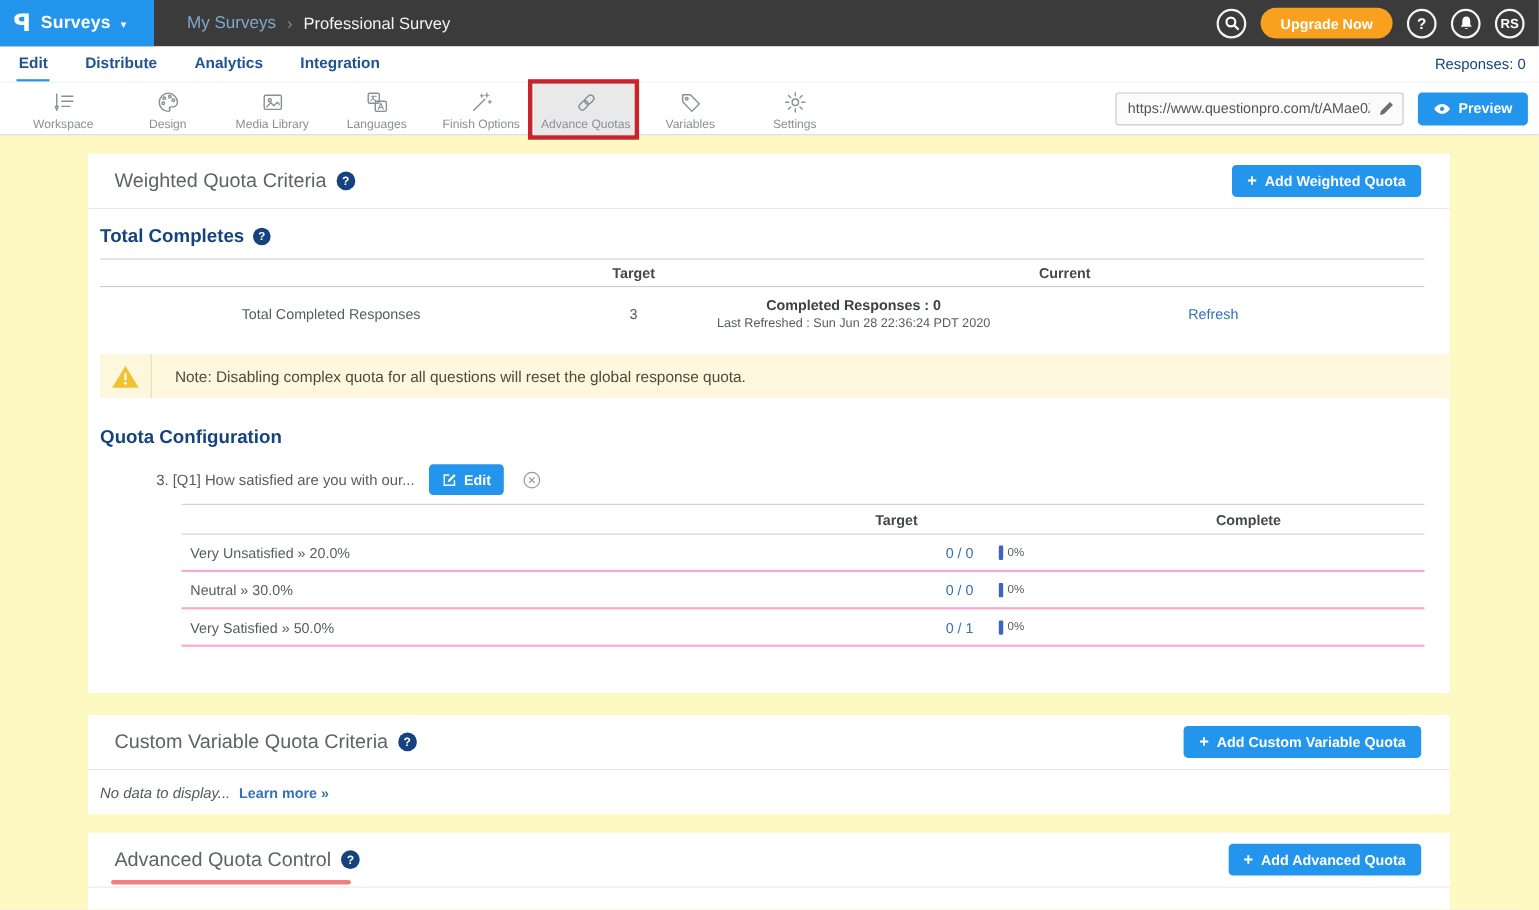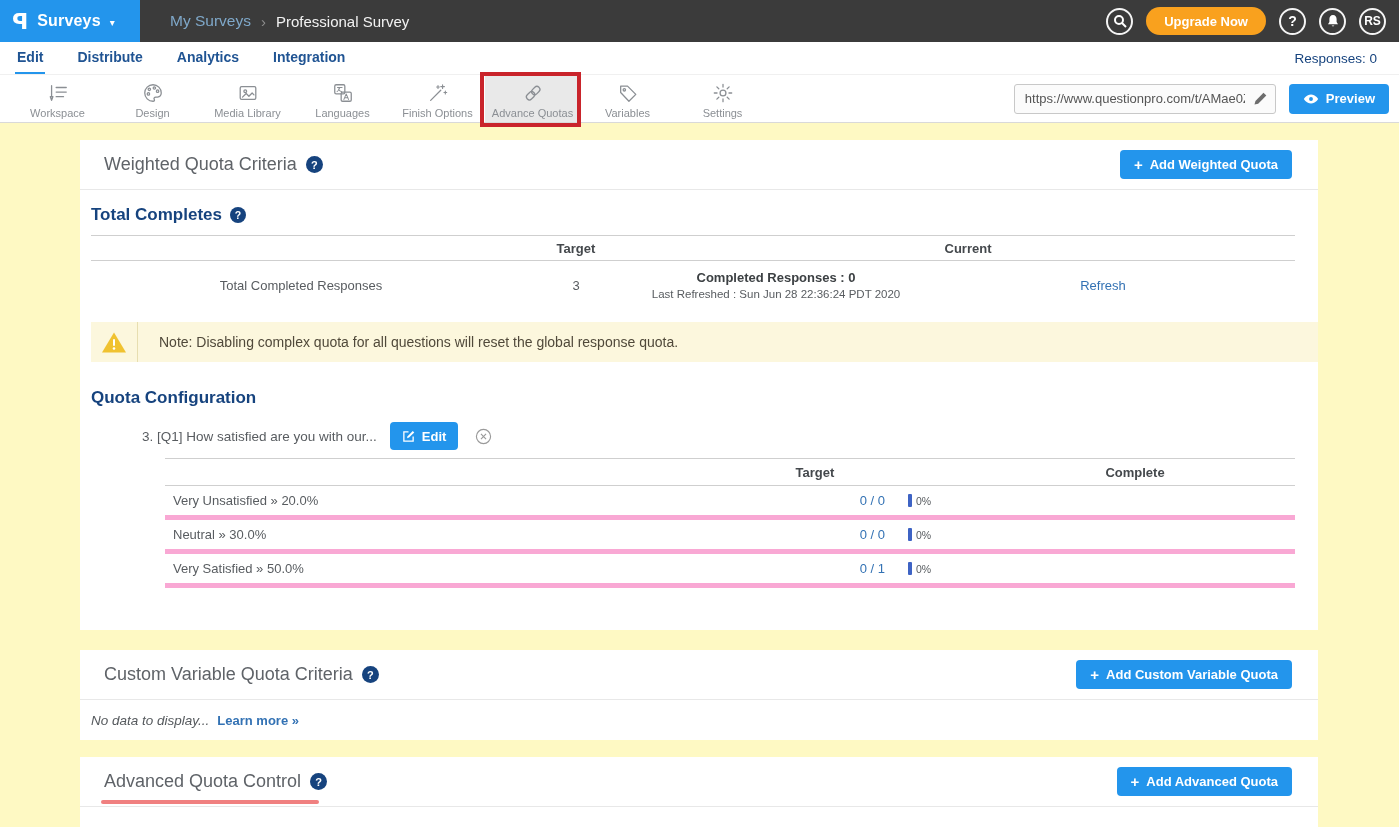--- a/index.html
+++ b/index.html
@@ -16,21 +16,21 @@
   .crumb-sep { color:#8d8d8d; font-size:15px; }
   .crumb-current { color:#f2f2f2; font-size:15px; }
   .topbar-right { margin-left:auto; display:flex; align-items:center; gap:13px; padding-right:13px; }
   .circle-btn { width:27px; height:27px; border:2px solid #f4f4f4; border-radius:50%; display:flex; align-items:center; justify-content:center; color:#fff; font-weight:bold; font-size:12px; cursor:pointer; }
   .upgrade-btn { height:28px; background:#f9a11e; border:none; border-radius:14px; color:#fff; font-weight:bold; font-size:13px; padding:0 18px; cursor:pointer; font-family:inherit; }
 
   
   .tabs { height:33px; background:#fff; display:flex; align-items:stretch; padding-left:15px; border-bottom:1px solid #f0f0f0; }
   .tab { display:flex; align-items:center; padding:0 2px; margin-right:30px; color:#205493; font-size:14px; font-weight:bold; cursor:pointer; border-bottom:2px solid transparent; }
   .tab.active { border-bottom-color:#2395ec; }
-  .responses { margin-left:auto; display:flex; align-items:center; padding-right:22px; color:#16437e; font-size:13.5px; }
+  .responses { margin-left:auto; display:flex; align-items:center; padding-right:12px; color:#16437e; font-size:13.5px; }
 
   
   .toolbar { height:48px; background:#fff; border-bottom:1px solid #d9d9d9; display:flex; align-items:stretch; padding-left:10px; position:relative; }
   .tb-item { width:95px; display:flex; flex-direction:column; align-items:center; justify-content:center; gap:2px; cursor:pointer; padding-top:2px; }
   .tb-item.highlighted { background:#e9e9e9; }
   .tb-icon { height:24px; display:flex; align-items:center; justify-content:center; }
   .tb-icon svg { stroke:#8b8f94; fill:none; stroke-width:1.4; stroke-linecap:round; stroke-linejoin:round; }
   .tb-label { font-size:11px; color:#8b8f94; white-space:nowrap; }
   .red-frame { position:absolute; left:480px; top:-3px; width:101px; height:55px; border:4px solid #c9242b; z-index:6; pointer-events:none; }
   .tb-right { margin-left:auto; display:flex; align-items:center; gap:13px; padding-right:10px; }
@@ -69,21 +69,21 @@
 
   .qc-heading { margin:26px 0 0 11px; }
   .q-row { margin:14px 0 0 38px; display:flex; align-items:center; gap:13px; }
   .q-label { font-size:13.5px; color:#585c60;margin-left:24px; }
   .edit-btn { background:#2395ec; color:#fff; border:none; border-radius:4px; font-weight:bold; font-size:13px; height:28px; padding:0 12px; display:flex; align-items:center; gap:7px; cursor:pointer; font-family:inherit; }
   .remove-ic { cursor:pointer; display:flex; margin-left:4px; }
 
   .qc-table { margin:8px 23px 0 85px; }
   .qc-grid { display:grid; grid-template-columns:1fr 140px 90px 320px; align-items:center; }
   .qc-header { border-top:1px solid #cfcfcf; border-bottom:1px solid #cfcfcf; height:28px; }
-  .qc-row { height:34px; border-bottom:5px solid #f9a8d4; }
+  .qc-row { height:34px; border-bottom:2px solid #f9a8d4; }
   .opt-label { font-size:13px; color:#585c60; padding-left:8px; }
   .tgt-val { font-size:13px; color:#3372b4; text-align:right; }
   .pct-cell { display:flex; align-items:center; gap:4px; padding-left:23px; }
   .pbar { width:4px; height:13px; background:#3e63c4; border-radius:1px; }
   .pct { font-size:10.5px; color:#585c60; }
 
   .card2 { margin-top:20px; height:90px; overflow:hidden; }
   .empty-row { padding:13px 0 0 11px; display:flex; align-items:flex-start; gap:8px; }
   .empty-txt { font-style:italic; font-size:13.5px; color:#55595d; }
   .learn-more { font-weight:bold; font-size:13px; }

